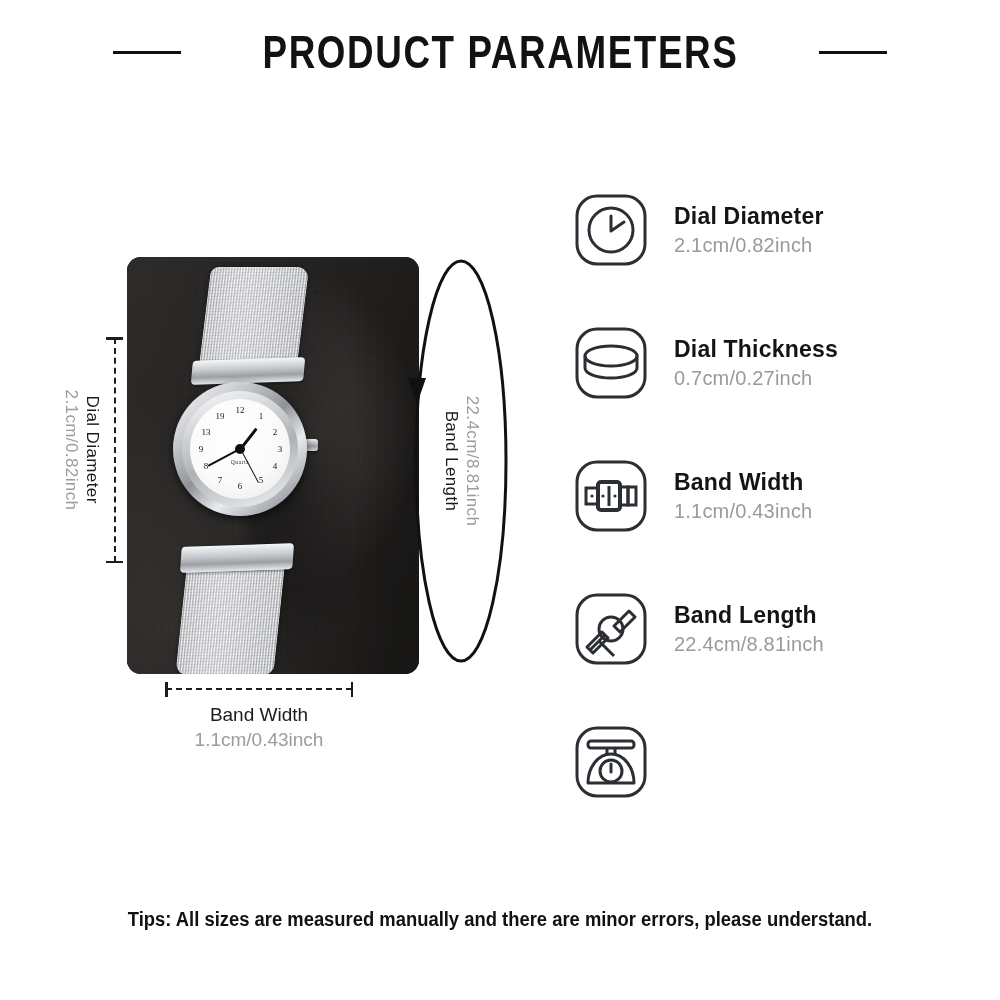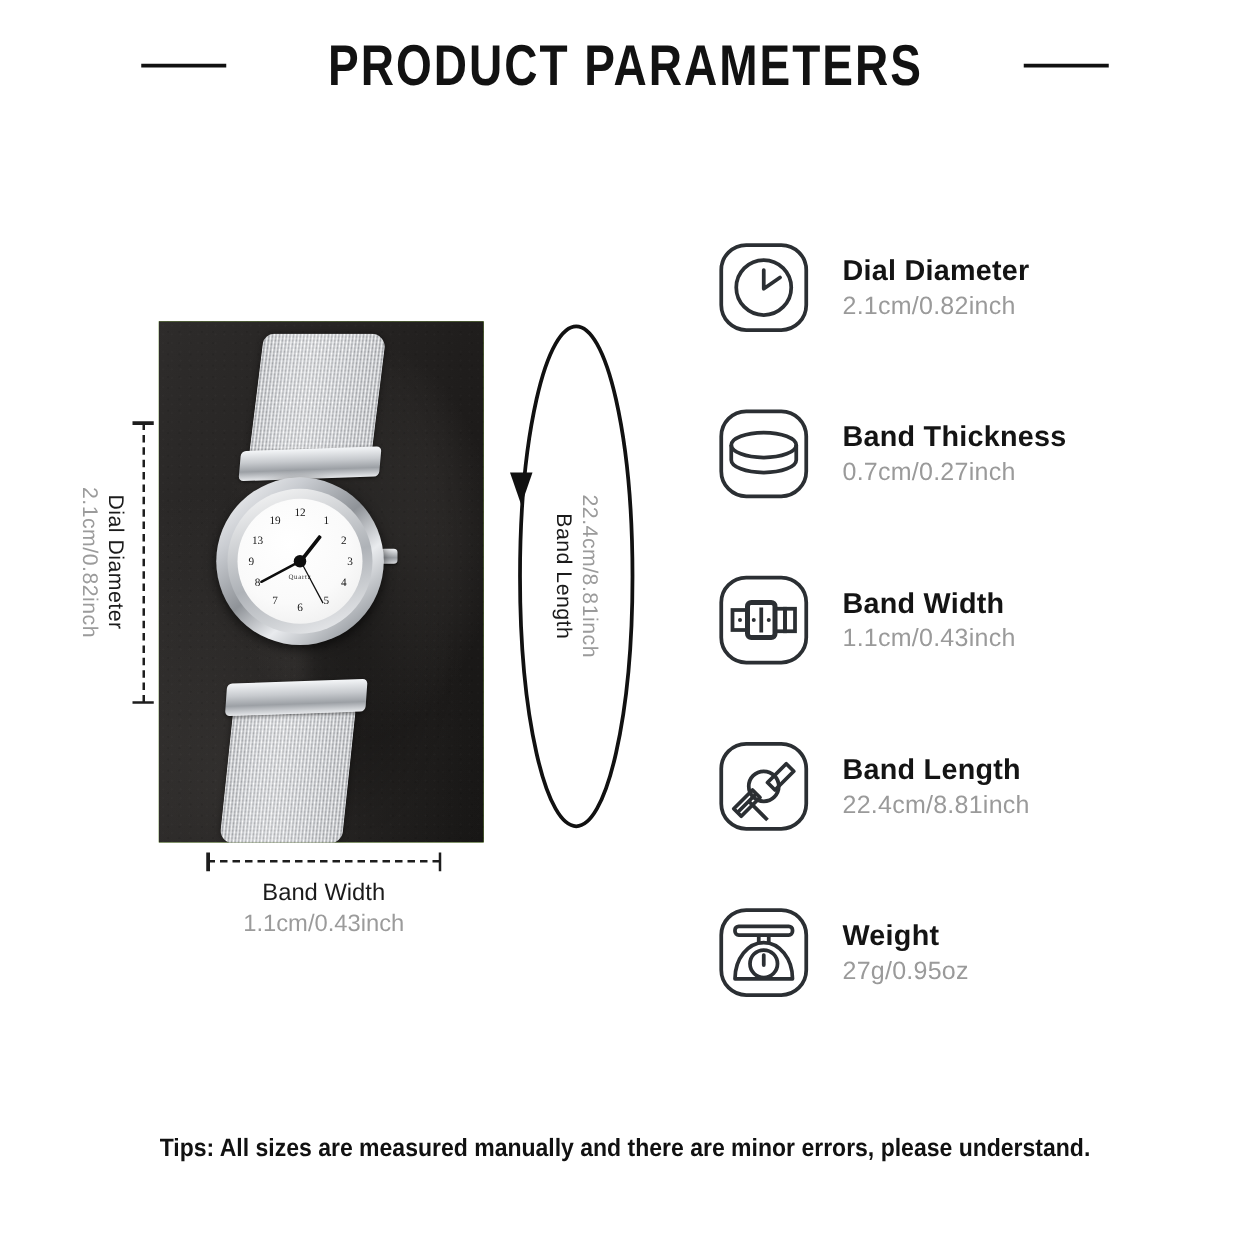--- a/index.html
+++ b/index.html
@@ -42,24 +42,25 @@
     white-space: nowrap;
     transform: scaleX(0.80);
     transform-origin: center;
   }
 
   
   #photo-frame {
     position: absolute;
     left: 127px;
     top: 257px;
-    width: 260px;
+    width: 292px;
     height: 417px;
     overflow: hidden;
-    background: #4d7c0f;
+    background: #000000;
+    border-radius: 14px;
   }
   #photo-bg {
     position: absolute;
     inset: 0;
     background:
       radial-gradient(ellipse 150px 220px at 62% 42%, rgba(120,116,112,0.40) 0%, rgba(40,38,37,0.0) 72%),
       radial-gradient(ellipse 300px 330px at 20% 88%, rgba(95,92,89,0.25) 0%, rgba(30,29,28,0) 70%),
       linear-gradient(115deg, #2e2c2b 0%, #262423 35%, #1d1b1a 65%, #171615 100%);
   }
   #photo-grain {
@@ -409,21 +410,21 @@
 
   <div class="spec-row">
     <div class="spec-icon">
       <svg width="78" height="78" viewBox="0 0 78 78">
         <rect x="5" y="5" width="68" height="68" rx="20" ry="20" fill="none" stroke="#2b2f33" stroke-width="3"></rect>
         <ellipse cx="39" cy="32" rx="26" ry="10" fill="none" stroke="#2b2f33" stroke-width="3"></ellipse>
         <path d="M13 32 L13 44 A26 10 0 0 0 65 44 L65 32" fill="none" stroke="#2b2f33" stroke-width="3"></path>
       </svg>
     </div>
     <div class="spec-text">
-      <div class="spec-label">Band Thickness</div>
+      <div class="spec-label">Dial Thickness</div>
       <div class="spec-value">0.7cm/0.27inch</div>
     </div>
   </div>
 
   <div class="spec-row">
     <div class="spec-icon">
       <svg width="78" height="78" viewBox="0 0 78 78">
         <rect x="5" y="5" width="68" height="68" rx="20" ry="20" fill="none" stroke="#2b2f33" stroke-width="3"></rect>
         <rect x="14" y="31" width="12" height="16" fill="none" stroke="#2b2f33" stroke-width="3"></rect>
         <rect x="26" y="25" width="22" height="28" rx="3" fill="none" stroke="#2b2f33" stroke-width="4"></rect>
@@ -461,21 +462,17 @@
     <div class="spec-icon">
       <svg width="78" height="78" viewBox="0 0 78 78">
         <rect x="5" y="5" width="68" height="68" rx="20" ry="20" fill="none" stroke="#2b2f33" stroke-width="3"></rect>
         <rect x="16" y="18" width="46" height="7" rx="3" fill="none" stroke="#2b2f33" stroke-width="3"></rect>
         <path d="M35 25 L35 31 M43 25 L43 31" stroke="#2b2f33" stroke-width="3"></path>
         <path d="M16 60 A23 29 0 0 1 62 60 Z" fill="none" stroke="#2b2f33" stroke-width="3" stroke-linejoin="round"></path>
         <circle cx="39" cy="48" r="11" fill="none" stroke="#2b2f33" stroke-width="3"></circle>
         <line x1="39" y1="41" x2="39" y2="49" stroke="#2b2f33" stroke-width="3" stroke-linecap="round"></line>
       </svg>
     </div>
-    <div class="spec-text">
-      <div class="spec-label">Weight</div>
-      <div class="spec-value">27g/0.95oz</div>
-    </div>
   </div>
 
 </div>
 
 <div id="tips">Tips:  All sizes are measured manually and there are minor errors, please understand.</div>
 
 </body></html>

